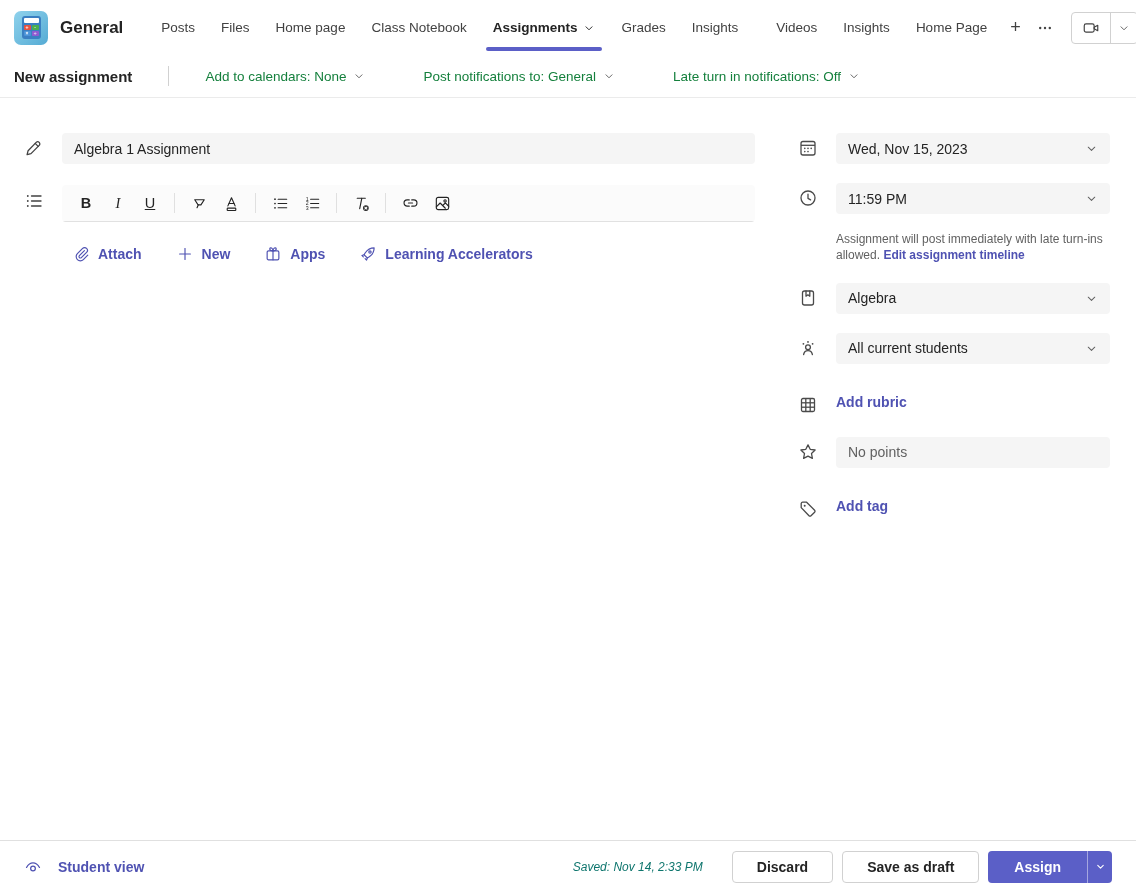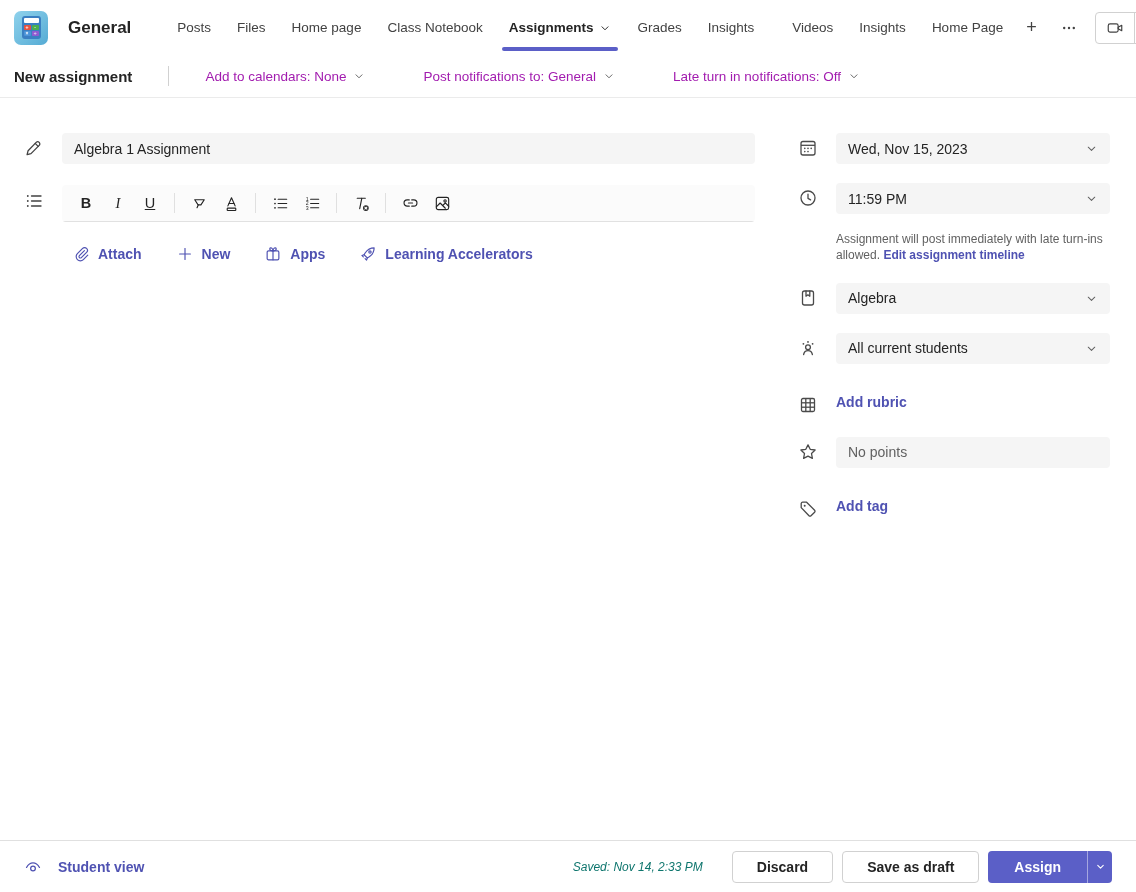--- a/index.html
+++ b/index.html
@@ -1,21 +1,21 @@
 <!DOCTYPE html>
 <html><head>
 <meta charset="utf-8">
 <style>
   * { margin:0; padding:0; box-sizing:border-box; }
   html,body { background:#fff; }
   body { font-family:"Liberation Sans","DejaVu Sans",sans-serif; color:#242424; }
   .app { position:relative; width:1136px; height:892px; background:#fff; overflow:hidden; display:flex; flex-direction:column; }
 
   
-  .header { height:55px; display:flex; align-items:center; padding:0 14px; flex:none;gap:8px; }
+  .header { height:55px; display:flex; align-items:center; padding:0 14px; flex:none; }
   .avatar { width:34px; height:34px; border-radius:7px; background:linear-gradient(135deg,#8fd2ec,#55abd4); display:flex; align-items:center; justify-content:center; flex:none; }
   .calc { width:19px; height:23px; background:#3a7fc2; border-radius:3px; padding:2px; }
   .calc-screen { height:5px; background:#fff; border-radius:1px; margin-bottom:2px; }
   .calc-keys { display:grid; grid-template-columns:1fr 1fr; gap:1px; }
   .calc-keys span { height:5px; border-radius:1px; font-size:5px; line-height:5px; color:#fff; text-align:center; font-weight:bold; }
   .k1{background:#e8533f;} .k2{background:#4caf50;} .k3{background:#4a93d8;} .k4{background:#8f5bd1;}
   .team-name { font-size:17px; font-weight:700; margin-left:12px; }
   .tabs { display:flex; align-items:center; margin-left:25px; height:100%; }
   .tab { position:relative; height:100%; display:flex; align-items:center; font-size:13.5px; color:#424242; padding:0 13px; cursor:pointer; white-space:nowrap; }
   .tab.active { font-weight:700; color:#242424; }
@@ -26,21 +26,21 @@
   .header-right { margin-left:auto; display:flex; align-items:center; gap:12px; }
   .more-btn { color:#424242; display:flex; padding:4px 6px; border-radius:4px; }
   .meet-split { display:flex; align-items:stretch; border:1px solid #d1d1d1; border-radius:4px; height:32px; overflow:hidden; }
   .meet-main { display:flex; align-items:center; padding:0 10px; border-right:1px solid #d1d1d1; color:#424242; }
   .meet-chev { display:flex; align-items:center; padding:0 7px; color:#616161; }
 
   
   .cmdbar { height:43px; display:flex; align-items:center; padding:0 14px; border-bottom:1px solid #ebebeb; flex:none;gap:20px; }
   .cmd-title { font-size:15px; font-weight:700; }
   .cmd-divider { width:1px; height:20px; background:#d1d1d1; margin:0 16px; }
-  .cmd-drop { display:flex; align-items:center; gap:7px; font-size:13.5px; color:#a21caf; margin-right:38px; cursor:pointer; }
+  .cmd-drop { display:flex; align-items:center; gap:7px; font-size:13.5px; color:#15803d; margin-right:38px; cursor:pointer; }
   .cmd-drop .chev { color:#616161; display:flex; }
 
   
   .main { flex:1; display:flex; padding:35px 26px 0 24px; overflow:hidden; }
   .left-col { width:731px; flex:none; }
   .gutter { width:38px; flex:none; padding-top:6px; color:#424242; }
   .lrow { display:flex; }
   .title-field { flex:1; height:31px; background:#f5f5f5; border:none; border-radius:4px; padding:0 12px; font-size:14px; color:#242424; font-family:inherit; outline:none; }
   .editor-row { margin-top:21px; }
   .editor { flex:1; border-radius:4px; overflow:hidden; }

